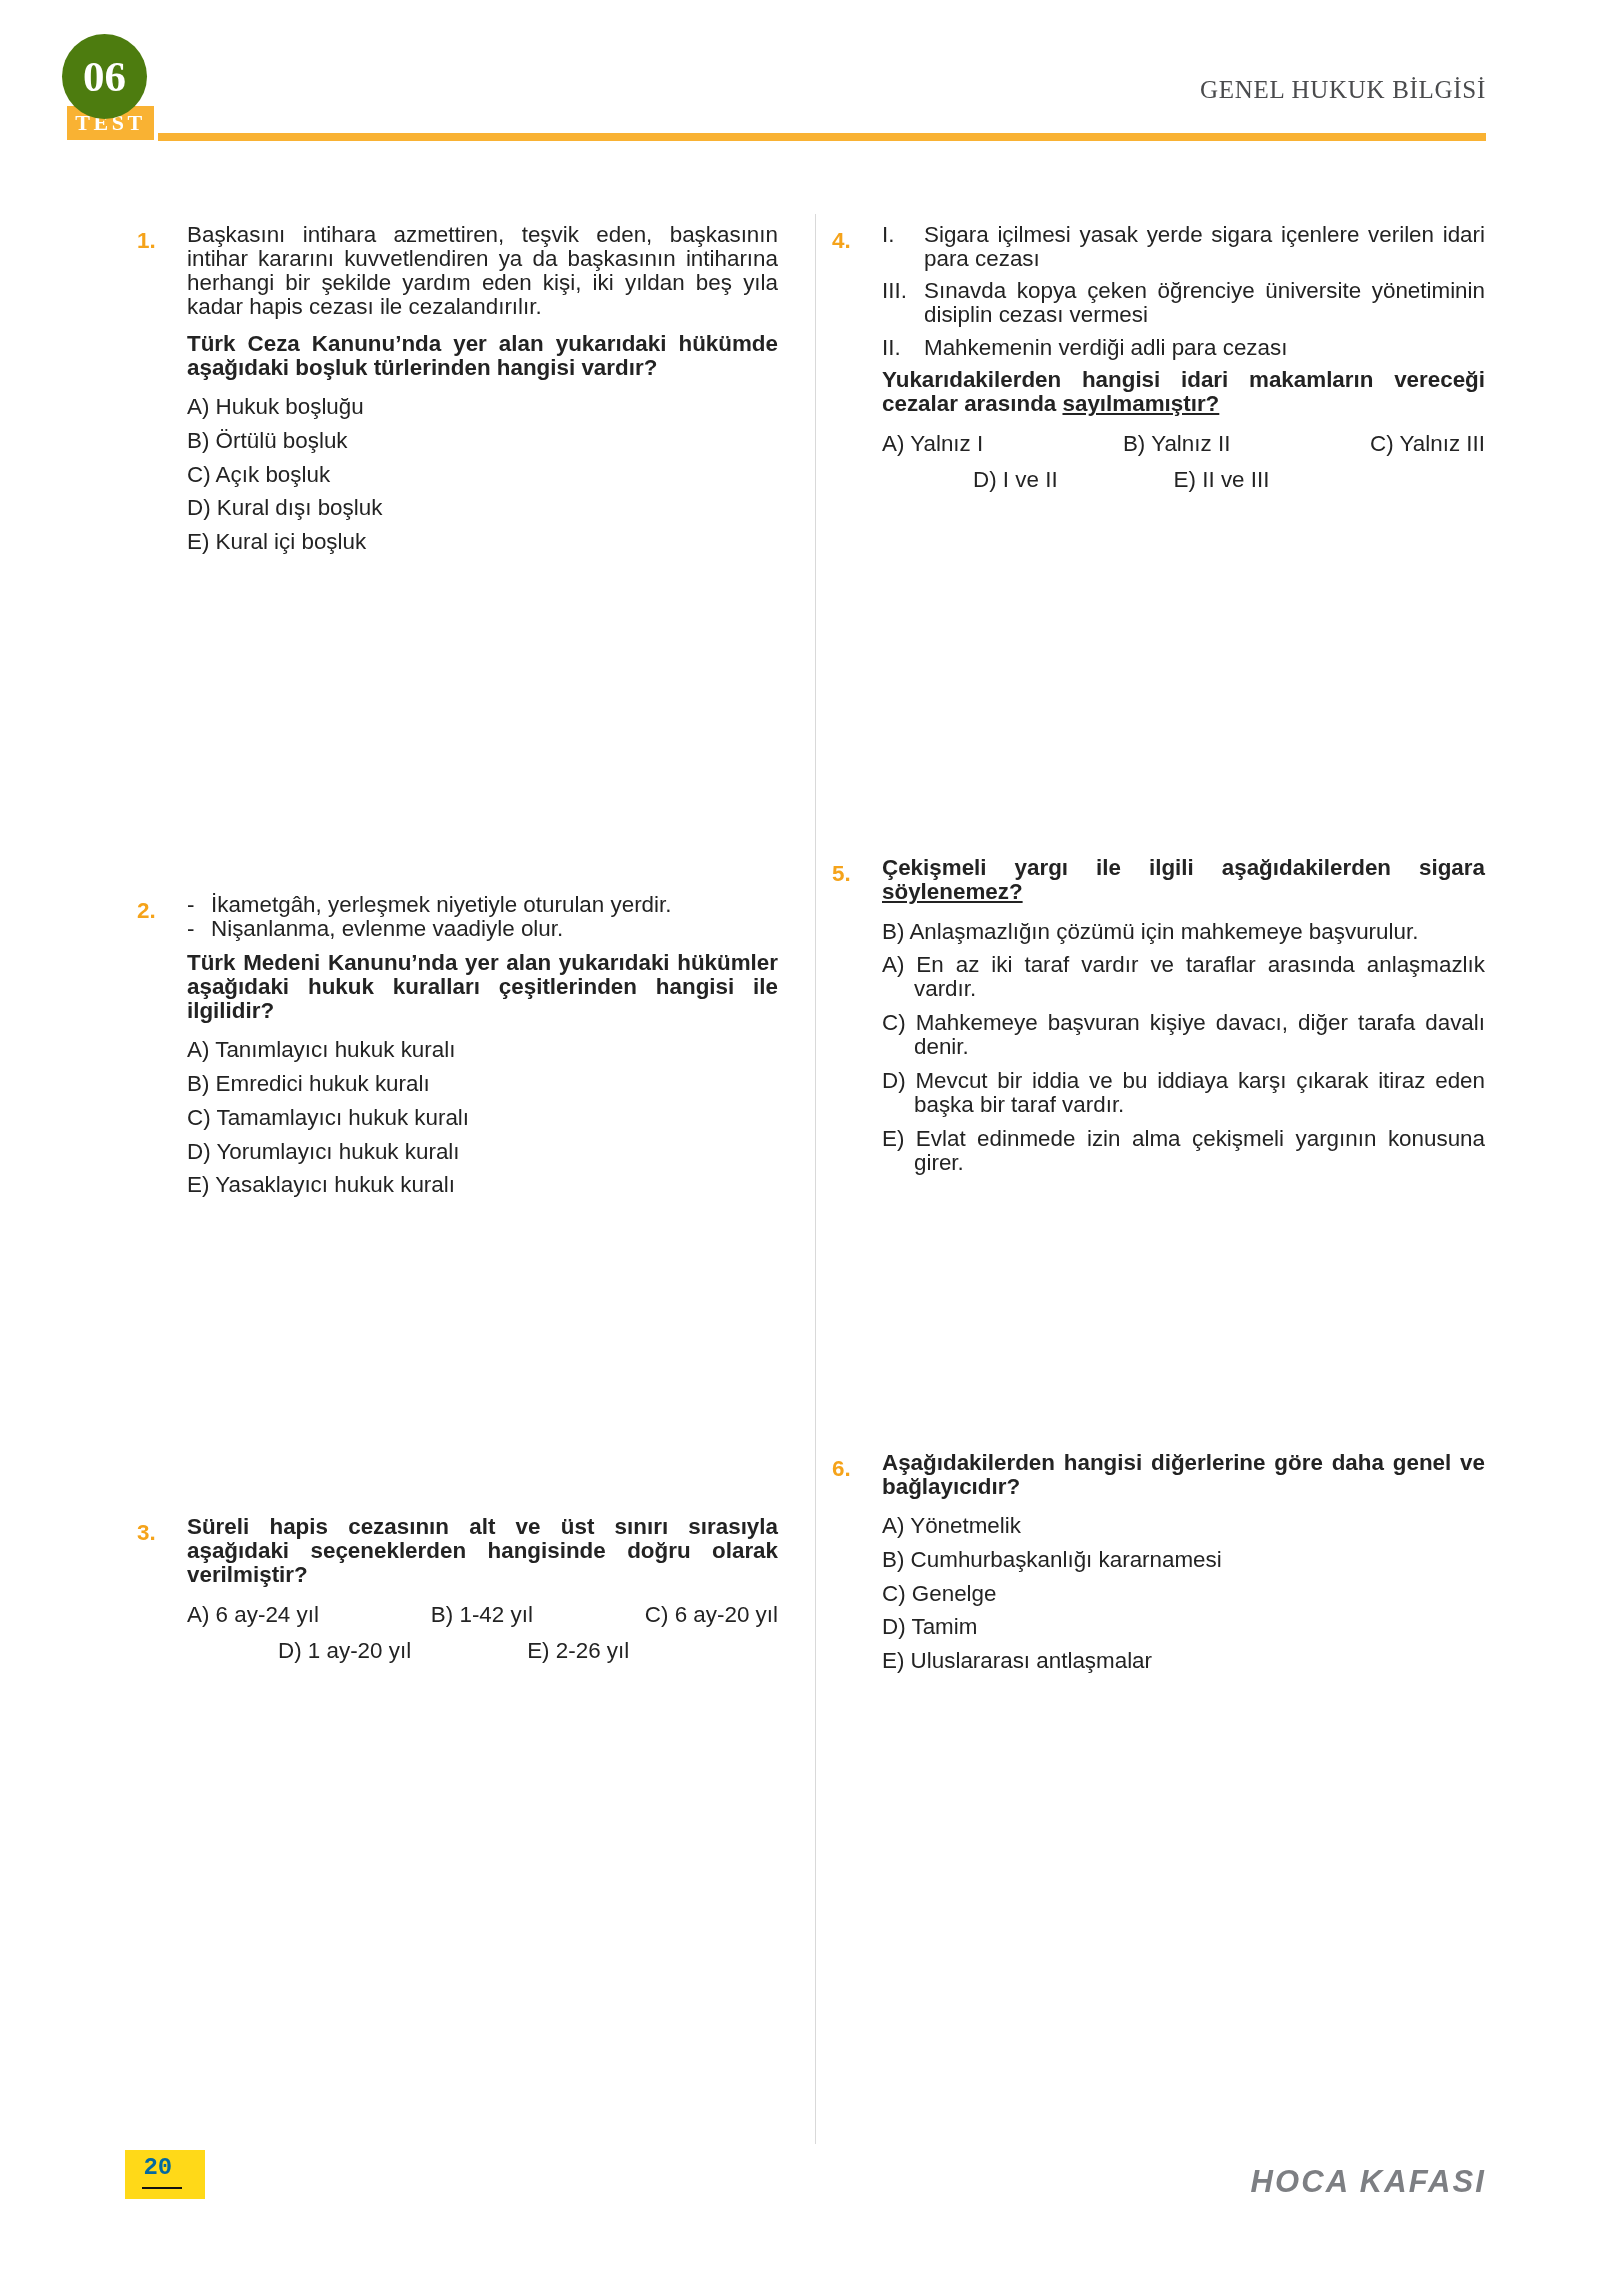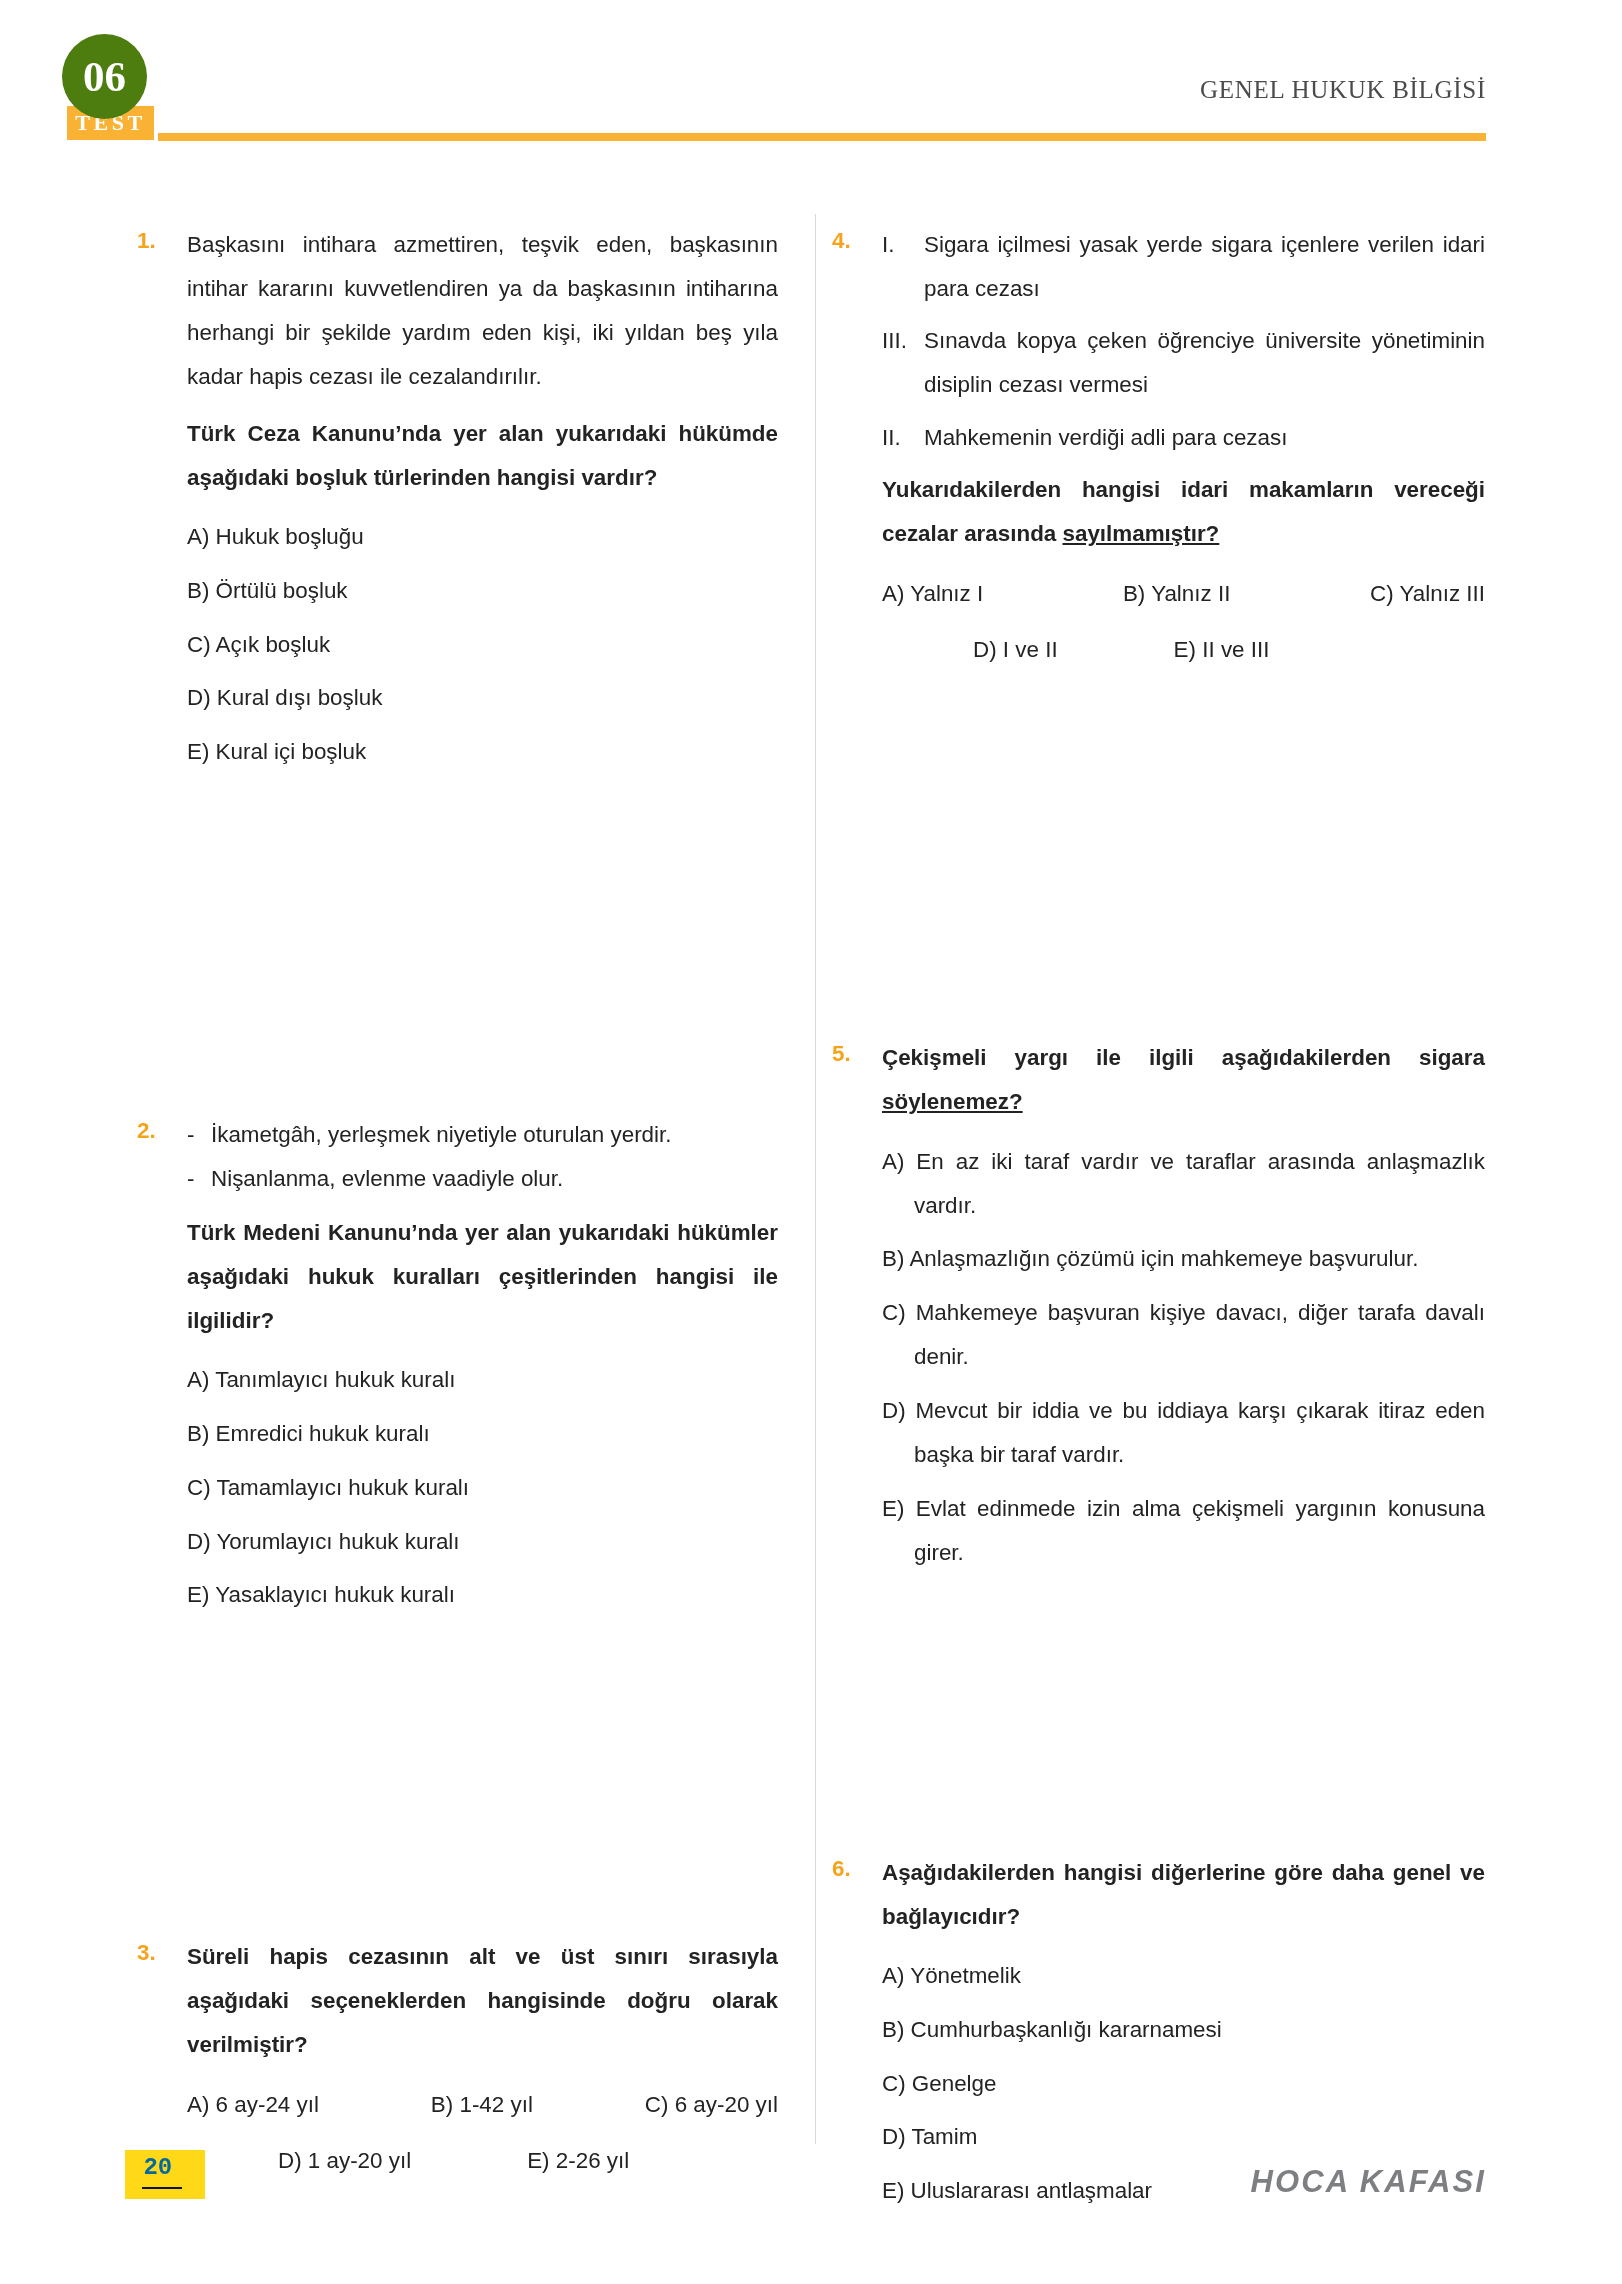--- a/index.html
+++ b/index.html
@@ -53,21 +53,21 @@
   .col-left  { left: 137px;  width: 641px; }
   .col-right { left: 832px; width: 653px; }
 
   
   .question { display: flex; }
   .qnum {
     flex: 0 0 50px; width: 50px;
     font-weight: bold; font-size: 22.4px; line-height: 36px;
     color: #f5a31a;
   }
-  .qbody { flex: 1; font-size: 22.4px; line-height: 44px; text-align: justify; }
+  .qbody { flex: 1; font-size: 22.4px; line-height: 24px; text-align: justify; }
 
   .intro { margin-bottom: 12.6px; }
   .stem  { font-weight: bold; margin-bottom: 15.4px; }
   .intro + .stem, .d-items + .stem, .r-items + .stem { margin-top: 2.8px; }
 
   .options .option { margin-bottom: 9.8px; padding-left: 32px; text-indent: -32px; }
 
   
   .d-items { margin-bottom: 9.8px; }
   .d-item { display: flex; }
@@ -209,22 +209,22 @@
         <span>E) II ve III</span>
       </div>
     </div>
   </article>
 
   <article class="question q-gap-right-5">
     <div class="qnum">5.</div>
     <div class="qbody">
       <p class="stem"><span>Çekişmeli yargı ile ilgili aşağıdakilerden sigara </span><span class="ulined">söylenemez?</span></p>
       <div class="options">
+        <div class="option">B) Anlaşmazlığın çözümü için mahkemeye başvurulur.</div>
         <div class="option">A) En az iki taraf vardır ve taraflar arasında anlaşmazlık vardır.</div>
-        <div class="option">B) Anlaşmazlığın çözümü için mahkemeye başvurulur.</div>
         <div class="option">C) Mahkemeye başvuran kişiye davacı, diğer tarafa davalı denir.</div>
         <div class="option">D) Mevcut bir iddia ve bu iddiaya karşı çıkarak itiraz eden başka bir taraf vardır.</div>
         <div class="option">E) Evlat edinmede izin alma çekişmeli yargının konusuna girer.</div>
       </div>
     </div>
   </article>
 
   <article class="question q-gap-right-6">
     <div class="qnum">6.</div>
     <div class="qbody">

